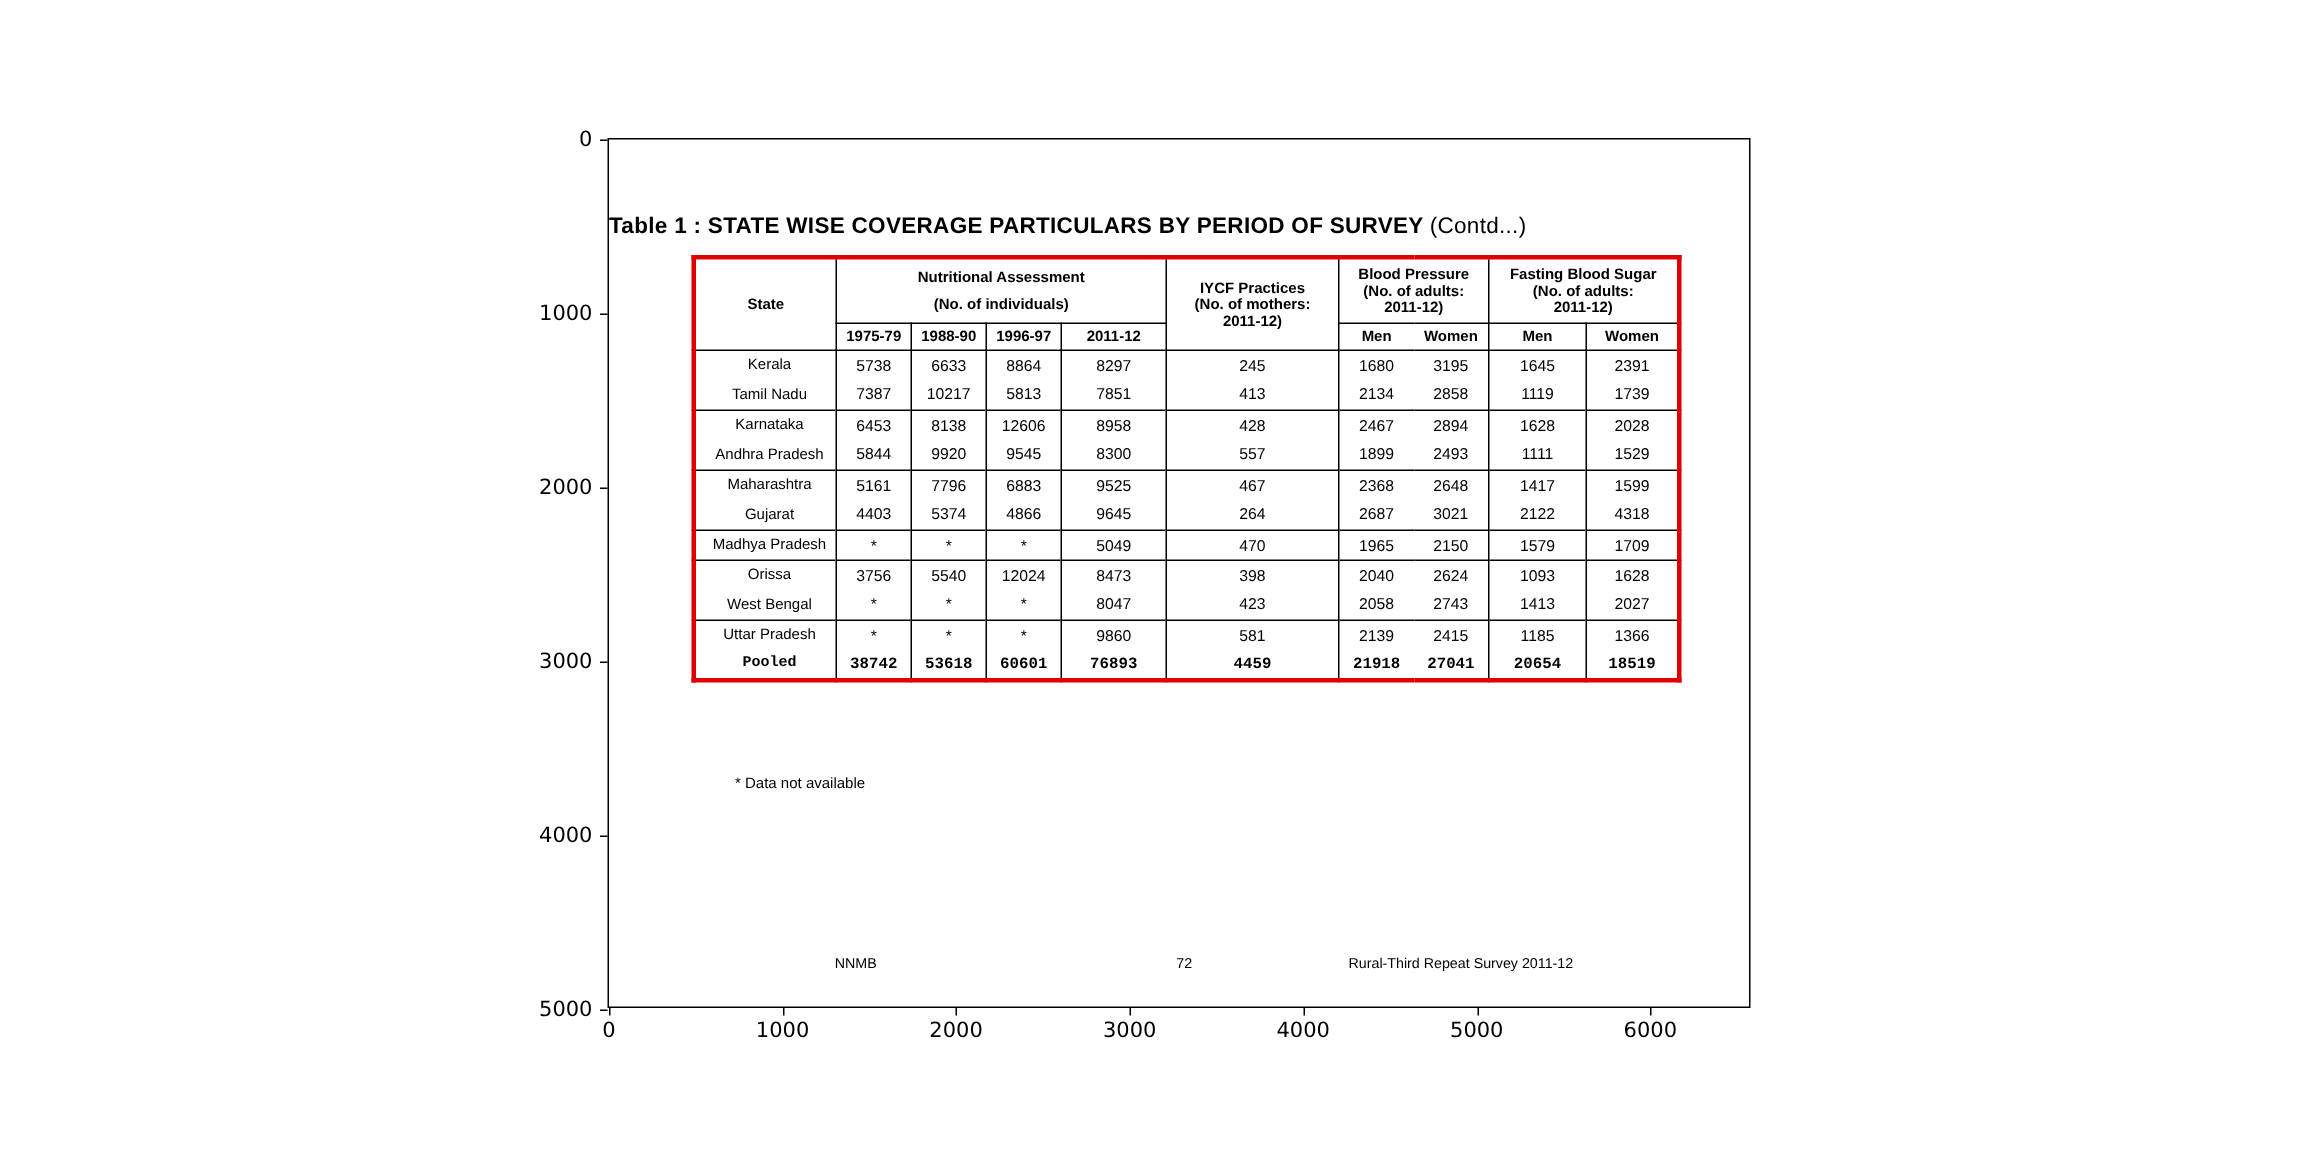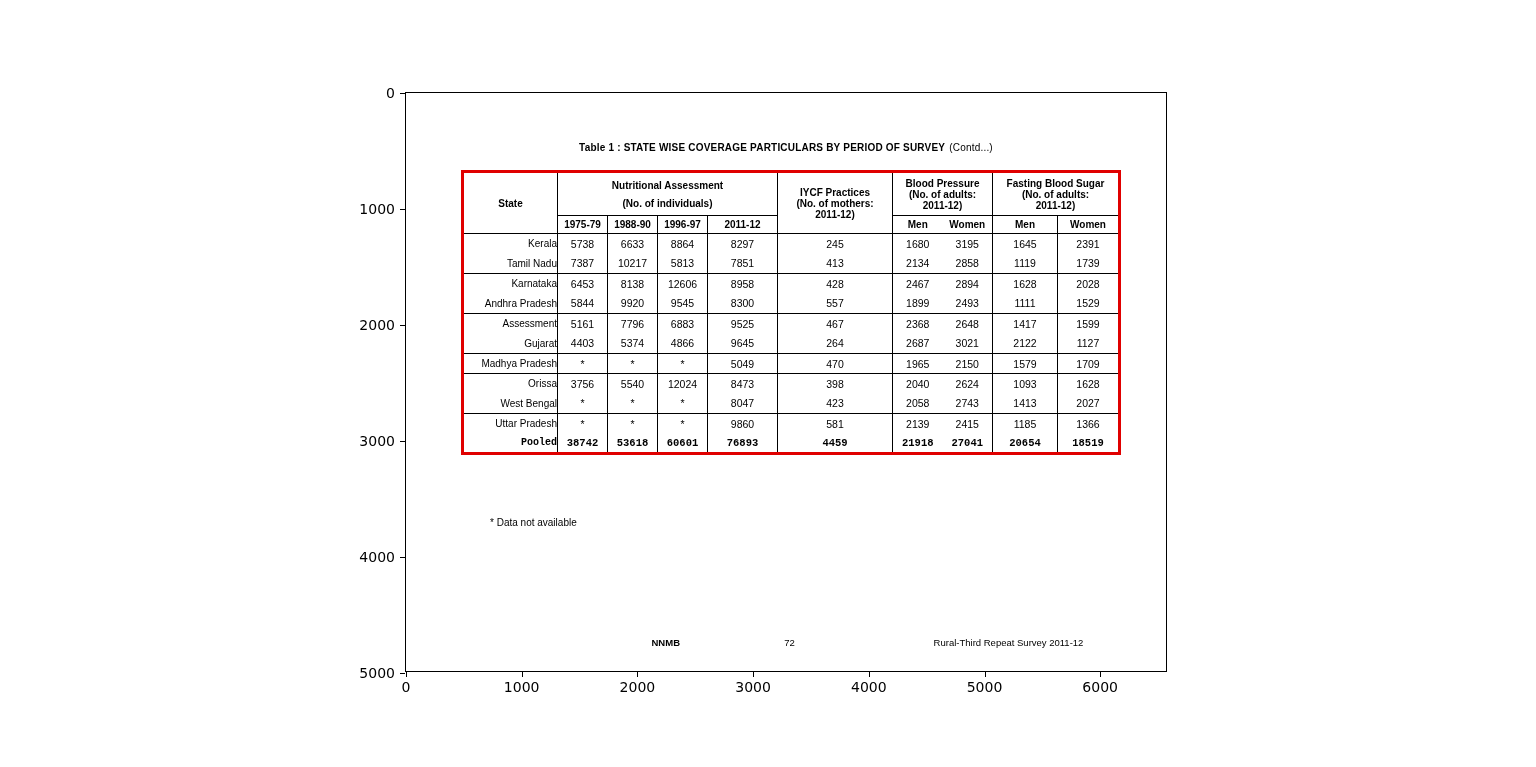--- a/index.html
+++ b/index.html
@@ -9,42 +9,42 @@
   .plot-frame { position:absolute; left:405px; top:92px; width:762px; height:580px;
                 border:1px solid #000; background:#fff; }
   
   .tick-y { position:absolute; left:-6px; width:5px; height:1px; background:#000; }
   .lab-y  { position:absolute; right:calc(100% + 11px); font-family:"DejaVu Sans",sans-serif;
             font-size:14px; line-height:16px; white-space:nowrap; }
   .tick-x { position:absolute; bottom:-6px; width:1px; height:5px; background:#000; }
   .lab-x  { position:absolute; top:calc(100% + 8px); transform:translateX(-50%);
             font-family:"DejaVu Sans",sans-serif; font-size:14px; white-space:nowrap; }
   
-  .doc-title { position:absolute; top:49px; left:0; width:100%; text-align:center;
-               font-size:10px; font-weight:bold; letter-spacing:.2px; white-space:nowrap; }
+  .doc-title { position:absolute; top:49px; left:0; width:100%; text-align:left;
+               font-size:15px; font-weight:bold; letter-spacing:.2px; white-space:nowrap; }
   .doc-title .suffix { font-weight:normal; margin-left:4px; }
   table.cov { position:absolute; left:55px; top:77px; border-collapse:collapse;
               table-layout:fixed; border:3px solid #e00000; }
   table.cov th { border:1px solid #000; font-size:10px; font-weight:bold;
                  text-align:center; vertical-align:middle; padding:1px 2px; }
   table.cov thead tr.main th { height:44px; }
   table.cov thead tr.sub  th { height:18px; }
   table.cov td { border-left:1px solid #000; border-right:1px solid #000;
                  height:20px; font-size:10.5px; text-align:center; vertical-align:middle; }
-  table.cov td.st-cell { text-align:right; padding-left:5px; font-size:10px; }
+  table.cov td.st-cell { text-align:center; padding-left:5px; font-size:10px; }
   table.cov tr.gs td { border-top:1px solid #000; }
   table.cov tr.bold td { font-weight:bold;font-family:Liberation Mono, monospace; }
   table.cov .no-r { border-right:none !important; }
   table.cov .no-l { border-left:none !important; }
   .hdr-gap { margin-top:7px; }
   .footnote { position:absolute; left:84px; top:376px; font-size:10px;margin-top:48px; }
   .pagefooter { position:absolute; left:55px; top:544px; width:657px; display:flex; font-size:9.5px; }
-  .pagefooter .fl { flex:1; text-align:right;font-weight:bold; }
+  .pagefooter .fl { flex:1; text-align:center; }
   .pagefooter .fc { flex:1; text-align:center; }
-  .pagefooter .fr { flex:1; text-align:center; white-space:nowrap; }
+  .pagefooter .fr { flex:1; text-align:left; white-space:nowrap; }
 </style>
 </head>
 <body>
 
 <div class="canvas">
   <div class="plot-frame" id="plot-frame">
 
     <div class="doc-title">
       <span>Table 1 : STATE WISE COVERAGE PARTICULARS BY PERIOD OF SURVEY</span><span class="suffix">(Contd...)</span>
     </div>
@@ -139,42 +139,42 @@
             <td>9920</td>
             <td>9545</td>
             <td>8300</td>
             <td>557</td>
             <td class="no-r">1899</td>
             <td class="no-l">2493</td>
             <td>1111</td>
             <td>1529</td>
           </tr>
           <tr class="gs">
-            <td class="st-cell">Assessment</td>
+            <td class="st-cell">Maharashtra</td>
             <td>5161</td>
             <td>7796</td>
             <td>6883</td>
             <td>9525</td>
             <td>467</td>
             <td class="no-r">2368</td>
             <td class="no-l">2648</td>
             <td>1417</td>
             <td>1599</td>
           </tr>
           <tr>
             <td class="st-cell">Gujarat</td>
             <td>4403</td>
             <td>5374</td>
             <td>4866</td>
             <td>9645</td>
             <td>264</td>
             <td class="no-r">2687</td>
             <td class="no-l">3021</td>
             <td>2122</td>
-            <td>1127</td>
+            <td>4318</td>
           </tr>
           <tr class="gs">
             <td class="st-cell">Madhya Pradesh</td>
             <td>*</td>
             <td>*</td>
             <td>*</td>
             <td>5049</td>
             <td>470</td>
             <td class="no-r">1965</td>
             <td class="no-l">2150</td>

